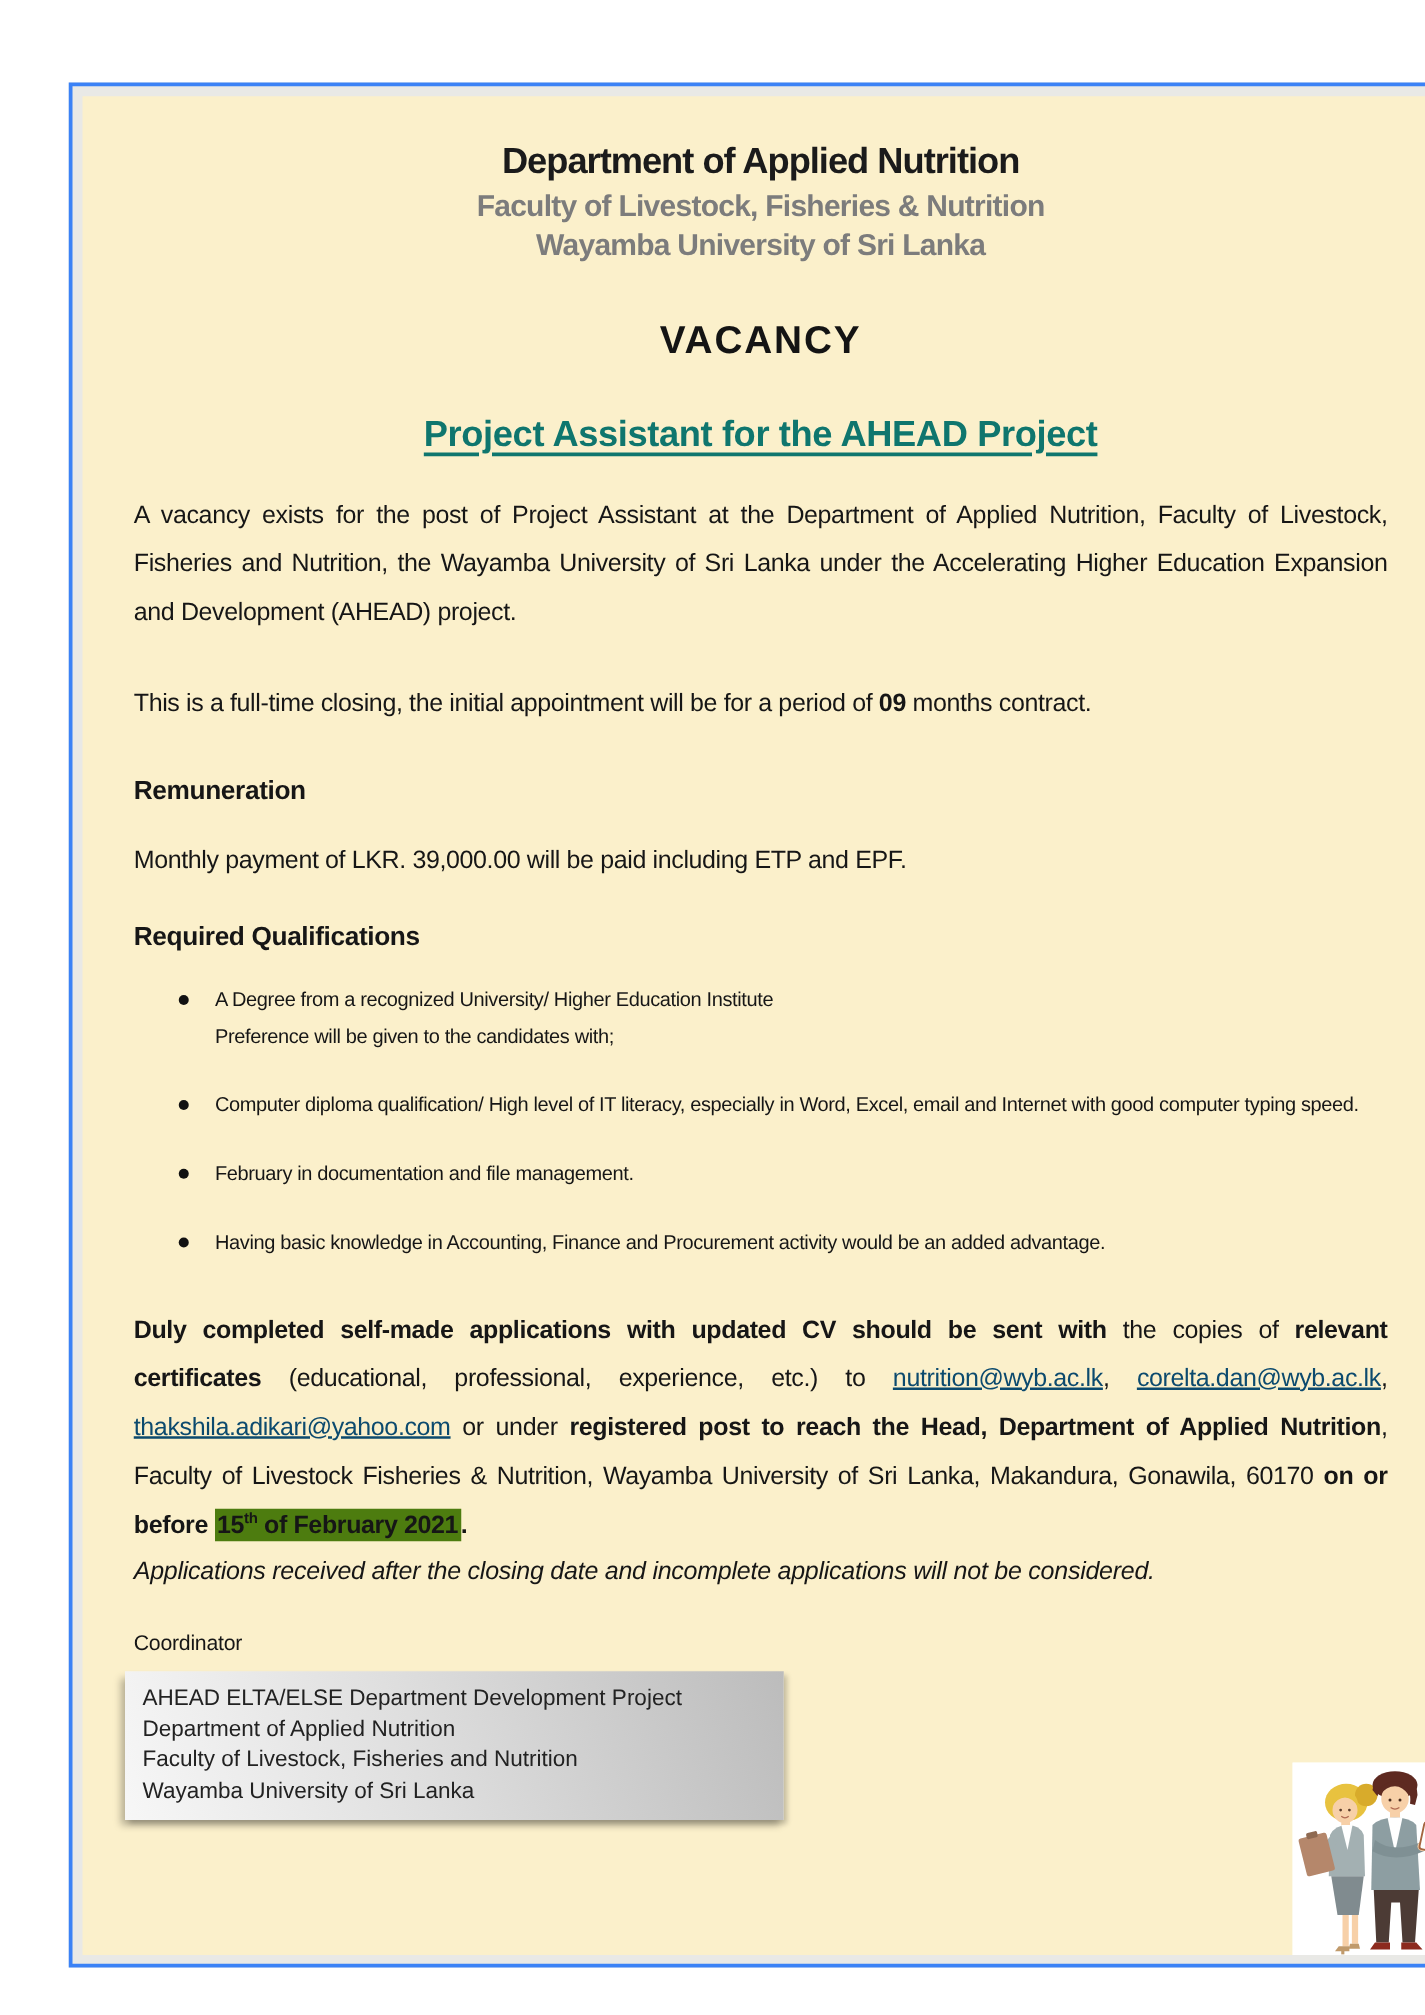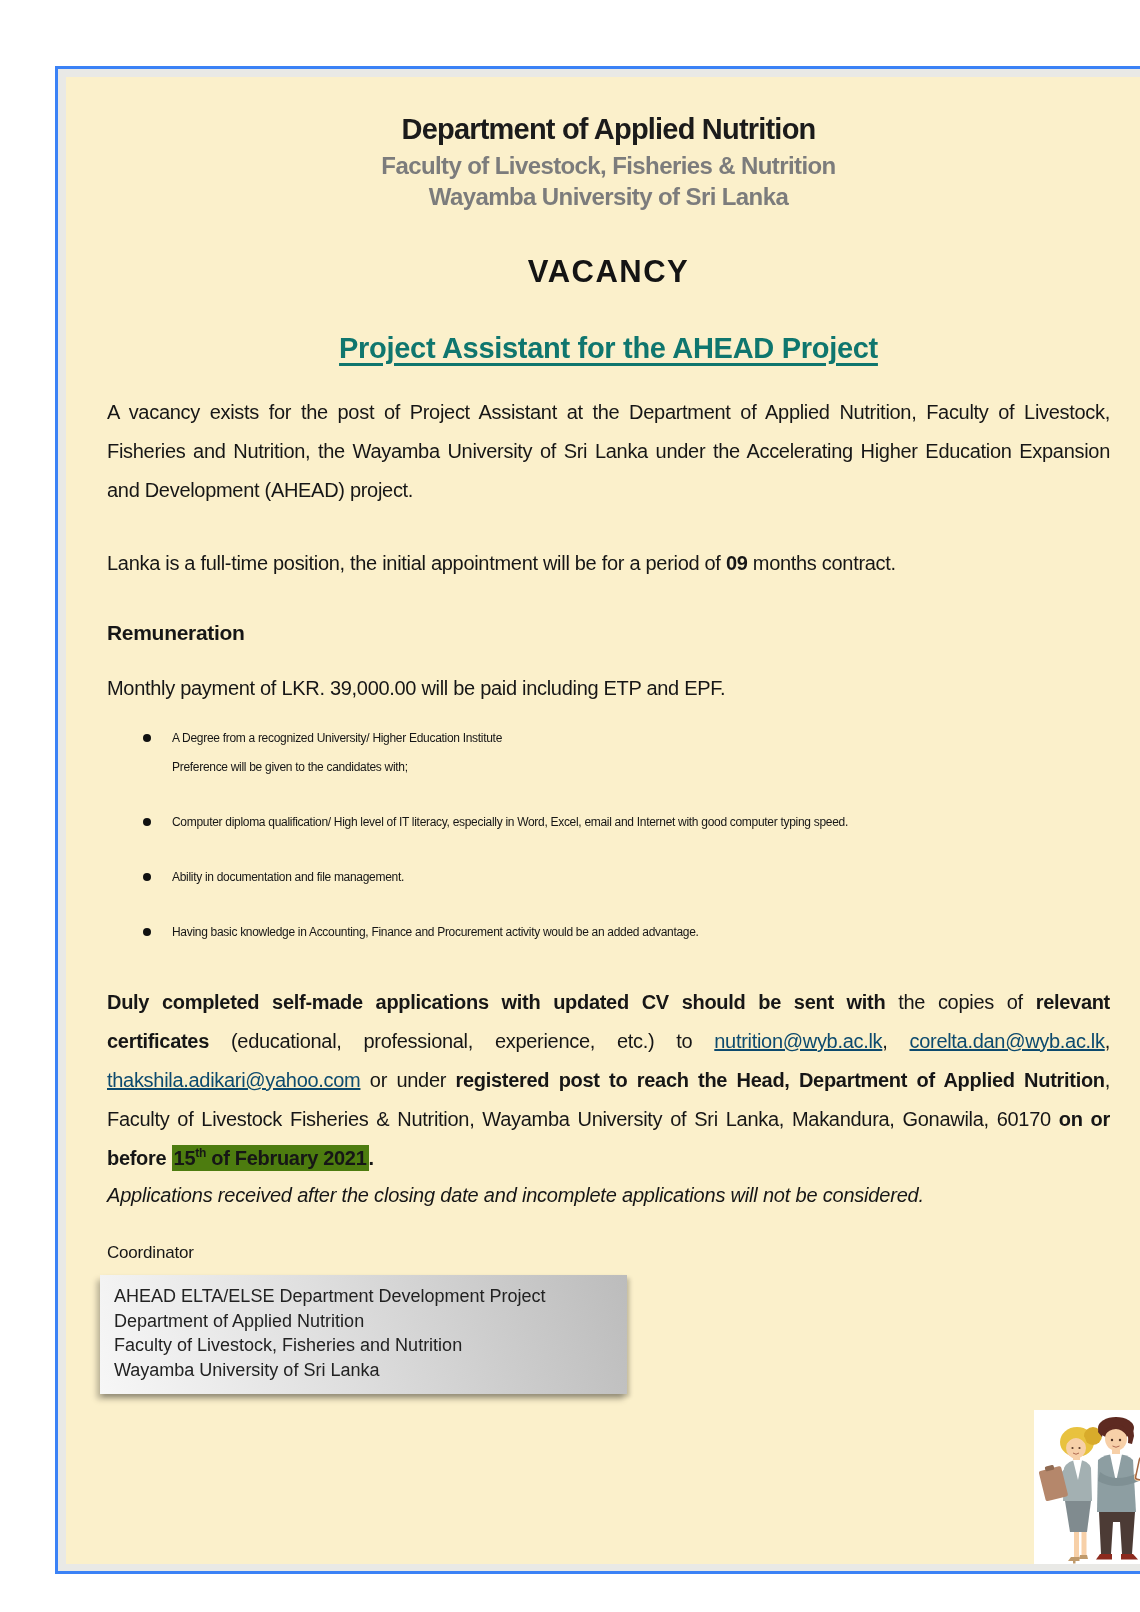--- a/index.html
+++ b/index.html
@@ -58,21 +58,21 @@
   .section-heading {
     font-size: 21px; font-weight: bold; letter-spacing: -0.3px;
     margin: 38px 0 0;
   }
   .remun-body {
     font-size: 20px; letter-spacing: -0.3px; margin: 32px 0 0;
   }
   ul.quals { list-style: none; margin: 24px 0 0; padding: 0 0 0 36px; }
   li.qual {
     display: flex; gap: 21px;
-    font-size: 12px; letter-spacing: -0.3px; line-height: 29px;
+    font-size: 16px; letter-spacing: -0.3px; line-height: 29px;
     margin-bottom: 26px;
     padding-right: 4px;
   }
   .dot {
     flex: 0 0 auto; width: 8px; height: 8px; border-radius: 50%;
     background: #111; margin-top: 10px;
   }
   .apply { margin-top: 36px; }
   .b { font-weight: bold; }
   .apply a { color: #0c4a6e; text-decoration: underline; }
@@ -107,38 +107,39 @@
       <div class="doc-header">
         <div class="title">Department of Applied Nutrition</div>
         <div class="subtitle">Faculty of Livestock, Fisheries &amp; Nutrition</div>
         <div class="subtitle">Wayamba University of Sri Lanka</div>
         <div class="vacancy">VACANCY</div>
         <div class="position">Project Assistant for the AHEAD Project</div>
       </div>
 
       <p class="body-text">A vacancy exists for the post of Project Assistant at the Department of Applied Nutrition, Faculty of Livestock, Fisheries and Nutrition, the Wayamba University of Sri Lanka under the Accelerating Higher Education Expansion and Development (AHEAD) project.</p>
 
-      <p class="body-text para2"><span>Lanka is a full-time position, the initial appointment will be for a period of </span><span class="b">09</span><span> months contract.</span></p>
+      <p class="body-text para2"><span>This is a full-time closing, the initial appointment will be for a period of </span><span class="b">09</span><span> months contract.</span></p>
 
       <h3 class="section-heading">Remuneration</h3>
       <p class="remun-body">Monthly payment of LKR. 39,000.00 will be paid including ETP and EPF.</p>
 
+      <h3 class="section-heading">Required Qualifications</h3>
 
       <ul class="quals">
         <li class="qual">
           <span class="dot"></span>
           <span><span>A Degree from a recognized University/ Higher Education Institute</span><br><span>Preference will be given to the candidates with;</span></span>
         </li>
         <li class="qual">
           <span class="dot"></span>
           <span>Computer diploma qualification/ High level of IT literacy, especially in Word, Excel, email and Internet with good computer typing speed.</span>
         </li>
         <li class="qual">
           <span class="dot"></span>
-          <span>Ability in documentation and file management.</span>
+          <span>February in documentation and file management.</span>
         </li>
         <li class="qual">
           <span class="dot"></span>
           <span>Having basic knowledge in Accounting, Finance and Procurement activity would be an added advantage.</span>
         </li>
       </ul>
 
       <p class="body-text apply"><span class="b">Duly completed self-made applications with updated CV should be sent with</span><span> the copies of </span><span class="b">relevant certificates</span><span> (educational, professional, experience, etc.) to </span><a href="#">nutrition@wyb.ac.lk</a><span>, </span><a href="#">corelta.dan@wyb.ac.lk</a><span>, </span><a href="#">thakshila.adikari@yahoo.com</a><span> or under </span><span class="b">registered post to reach the Head, Department of Applied Nutrition</span><span>, Faculty of Livestock Fisheries &amp; Nutrition, Wayamba University of Sri Lanka, Makandura, Gonawila, 60170 </span><span class="b">on or before </span><span class="hl"><span>15</span><sup>th</sup><span> of February 2021</span></span><span class="b">.</span></p>
 
       <p class="closing">Applications received after the closing date and incomplete applications will not be considered.</p>

